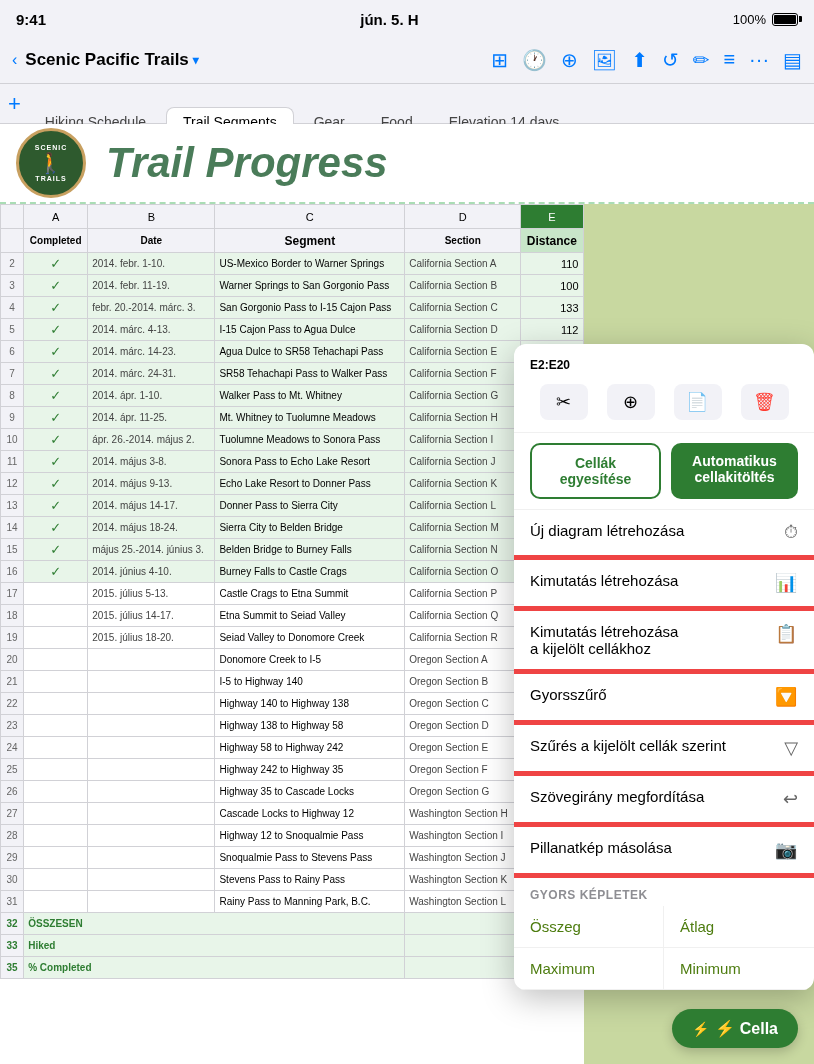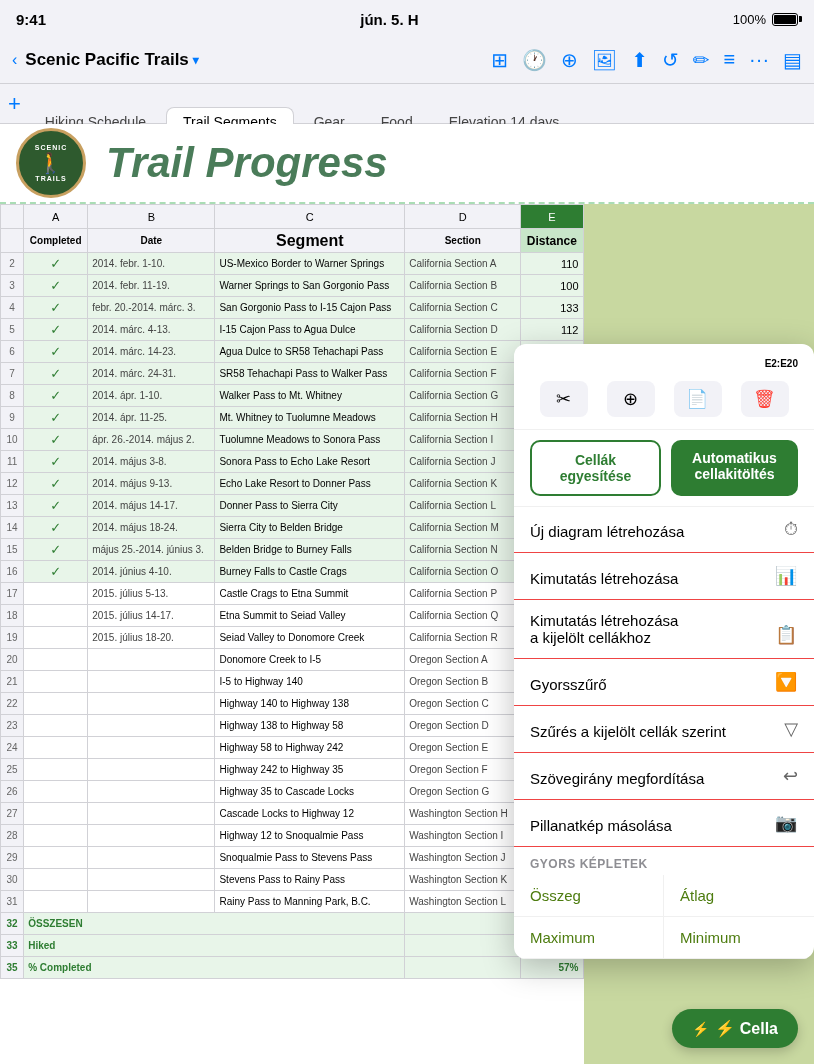--- a/index.html
+++ b/index.html
@@ -96,23 +96,22 @@
     }
     .map-svg { width: 100%; height: 100%; }
 
     
     .context-menu-overlay {
       position: absolute; right: 0; top: 220px; width: 300px;
       background: #fff; border-radius: 12px; box-shadow: 0 8px 32px rgba(0,0,0,0.25);
       z-index: 100; padding: 0; overflow: hidden;
     }
     .context-menu-title {
-      font-size: 10px; font-weight: 700; color: #000;
+      font-size: 12px; font-weight: 700; color: #000;
       padding: 14px 16px 8px;
-      text-align: right;
     }
     .context-menu-icons {
       display: flex; justify-content: space-around; padding: 4px 16px 12px;
       border-bottom: 1px solid #f0f0f0;
     }
     .ctx-icon-btn {
       width: 48px; height: 36px; display: flex; align-items: center; justify-content: center;
       background: #f2f2f7; border-radius: 8px; cursor: pointer; font-size: 18px;
     }
     .ctx-icon-btn.red { color: #ff3b30; }
@@ -120,22 +119,22 @@
       display: flex; gap: 10px; padding: 10px 16px;
       border-bottom: 1px solid #f0f0f0;
     }
     .ctx-btn {
       flex: 1; padding: 10px; border-radius: 10px; font-size: 14px;
       font-weight: 600; text-align: center; cursor: pointer;
     }
     .ctx-btn-outline { border: 2px solid #2e7d32; color: #2e7d32; background: #fff; }
     .ctx-btn-filled { background: #2e7d32; color: #fff; border: none; }
     .ctx-menu-item {
-      display: flex; align-items: flex-end; justify-content: space-between;
-      padding: 12px 16px; border-bottom: 1px solid #ef4444; cursor: pointer;
+      display: flex; align-items: flex-start; justify-content: space-between;
+      padding: 12px 16px; border-bottom: 5px solid #ef4444; cursor: pointer;
     }
     .ctx-menu-item:last-child { border-bottom: none; }
     .ctx-menu-item-label { font-size: 15px; color: #000; }
     .ctx-menu-item-icon { font-size: 18px; color: #666; }
     .ctx-section-header {
       padding: 10px 16px 4px; font-size: 12px; font-weight: 600;
       color: #8e8e93; text-transform: uppercase; letter-spacing: 0.5px;
     }
     .ctx-quick-formulas {
       display: grid; grid-template-columns: 1fr 1fr; gap: 0;
@@ -222,21 +221,21 @@
             <th style="width:36px;">A</th>
             <th style="width:90px;">B</th>
             <th style="width:170px;">C</th>
             <th style="width:110px;">D</th>
             <th style="width:50px; background:#2e7d32; color:#fff;" class="col-header-active">E</th>
           </tr>
           <tr style="background:#f2f2f7;">
             <th></th>
             <th style="font-size:10px; font-weight:600;">Completed</th>
             <th style="font-size:10px; font-weight:600;">Date</th>
-            <th style="font-size:16px; font-weight:600;">Segment</th>
+            <th style="font-size:12px; font-weight:600;">Segment</th>
             <th style="font-size:10px; font-weight:600;">Section</th>
             <th style="font-size:12px; font-weight:600; background:#c8e6c9;">Distance</th>
           </tr>
         </thead>
         <tbody id="table-body">
 
           <tr class="row-completed">
               <td class="row-num">2</td>
               <td class="cell-check">✓</td>
               <td class="cell-date">2014. febr. 1-10.</td>

